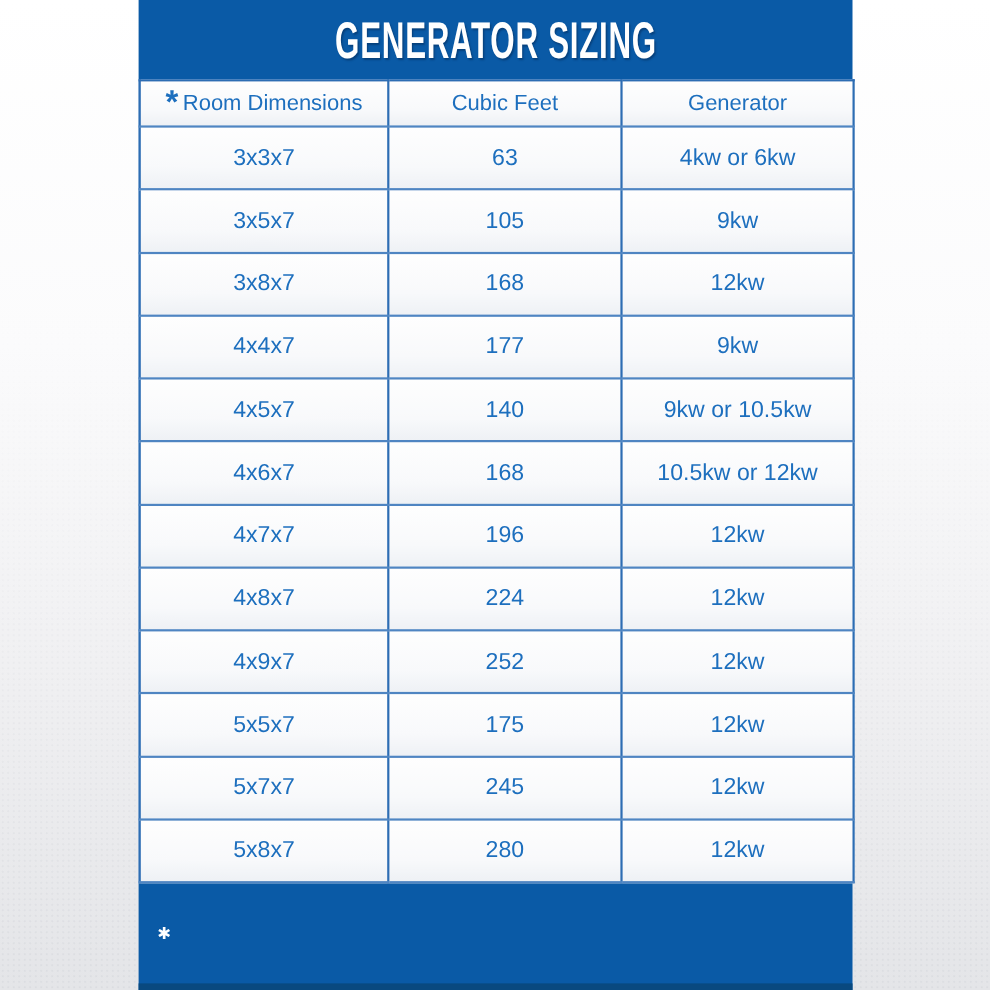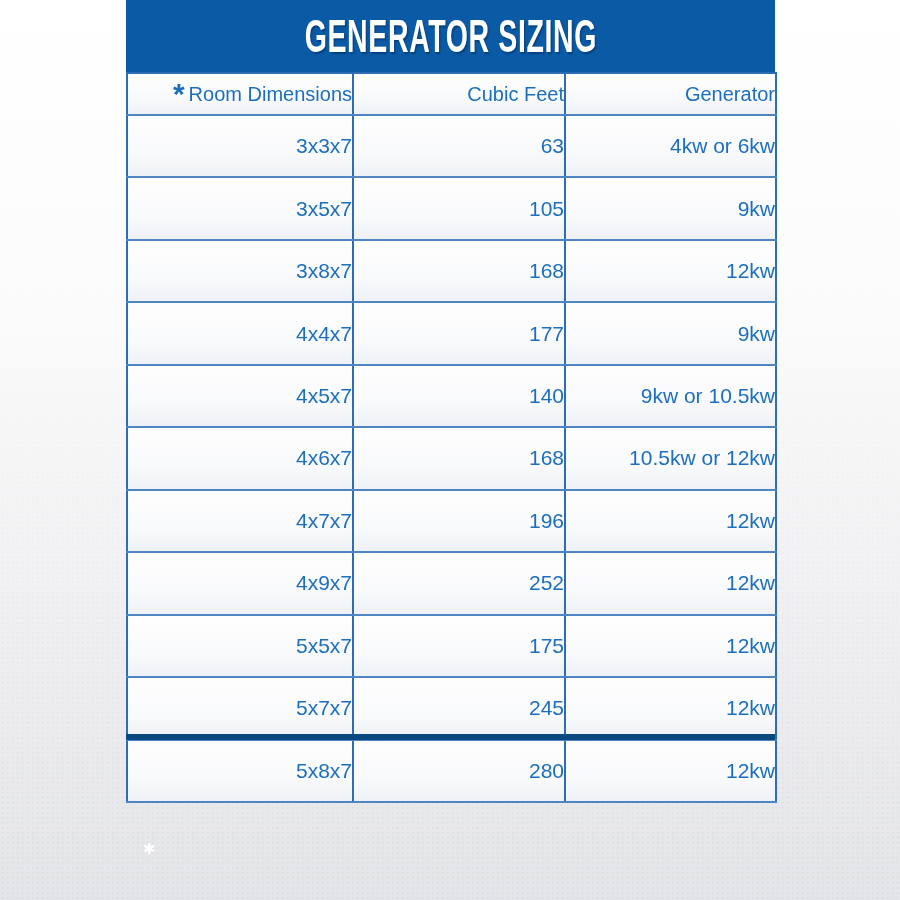--- a/index.html
+++ b/index.html
@@ -27,21 +27,21 @@
     background-image:radial-gradient(rgba(120,130,150,0.10) 1px, transparent 1px);
     background-size:5px 5px;
     -webkit-mask-image:linear-gradient(180deg,transparent 0%,transparent 30%,rgba(0,0,0,.8) 100%);
     mask-image:linear-gradient(180deg,transparent 0%,transparent 30%,rgba(0,0,0,.8) 100%);
     pointer-events:none;
   }
 
   .panel{
     position:absolute;
     left:126px;top:0;
-    width:649px;height:740px;
+    width:649px;height:900px;
     background:var(--panel);
     z-index:1;
   }
 
   .title-bar{
     position:absolute;
     left:0;top:0;width:649px;height:72px;
     display:flex;align-items:center;justify-content:center;
   }
   .title{
@@ -65,21 +65,21 @@
   }
   .gen-table col.c1{width:226px;}
   .gen-table col.c2{width:212px;}
   .gen-table col.c3{width:211px;}
 
   .gen-table th,.gen-table td{
     border-left:2px solid var(--gridv);
     border-right:2px solid var(--gridv);
     border-top:1px solid #dbe6f3;
     border-bottom:2px solid var(--gridh);
-    text-align:right;
+    text-align:center;
     vertical-align:middle;
     color:var(--text);
     font-weight:400;
     font-size:21px;
     background:linear-gradient(180deg,#fefefe 0%,#f8f9fb 65%,#eef1f5 100%);
     margin-left:32px;
   }
   .gen-table thead tr{height:42px;}
   .gen-table tbody tr{height:40.5px;}
   .gen-table thead th{border-top:2px solid var(--gridv);font-size:20px;}
@@ -172,20 +172,25 @@
             <td>4x6x7</td>
             <td>168</td>
             <td>10.5kw or 12kw</td>
           </tr>
           <tr>
             <td>4x7x7</td>
             <td>196</td>
             <td>12kw</td>
           </tr>
           <tr>
+            <td>4x8x7</td>
+            <td>224</td>
+            <td>12kw</td>
+          </tr>
+          <tr>
             <td>4x9x7</td>
             <td>252</td>
             <td>12kw</td>
           </tr>
           <tr>
             <td>5x5x7</td>
             <td>175</td>
             <td>12kw</td>
           </tr>
           <tr>

